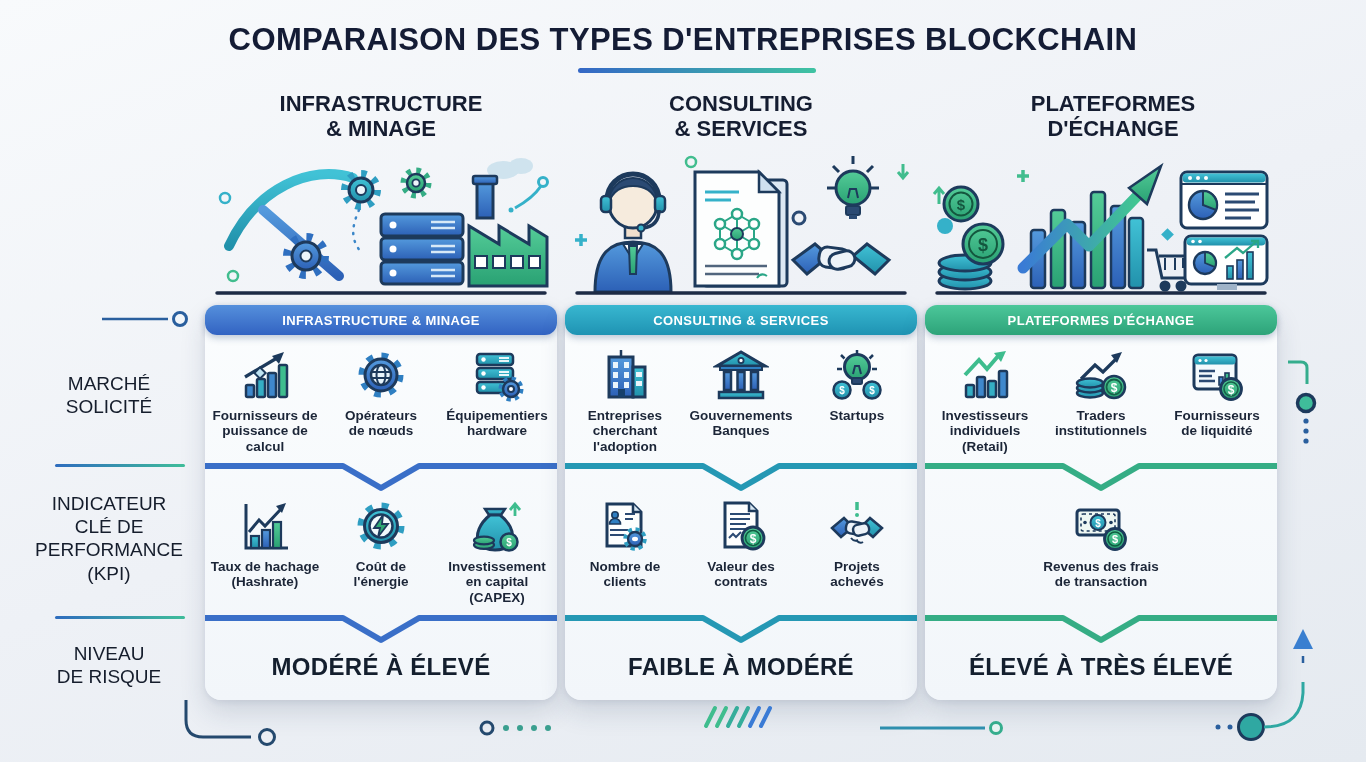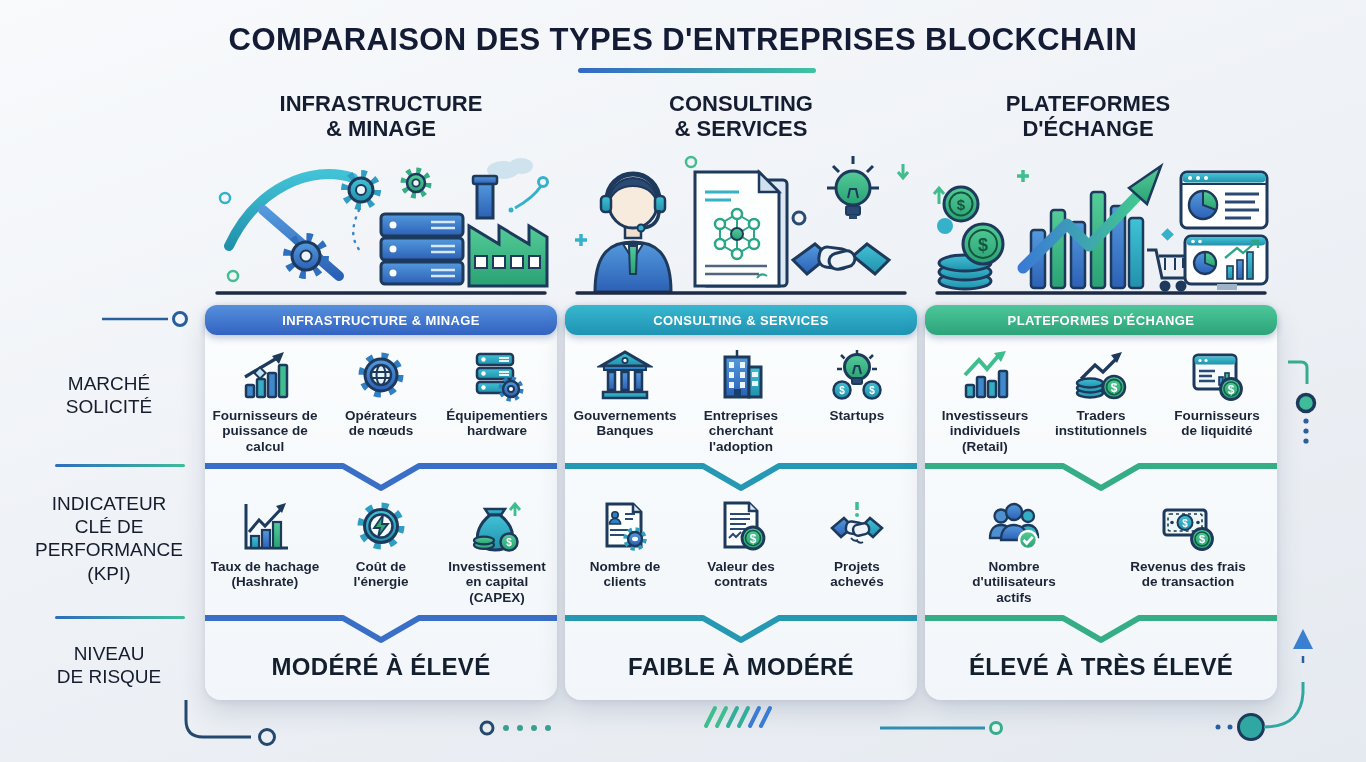--- a/index.html
+++ b/index.html
@@ -74,21 +74,21 @@
     </defs>
   </svg>
 
   <h1 class="page-title">COMPARAISON DES TYPES D'ENTREPRISES BLOCKCHAIN</h1>
   <div class="title-underline"></div>
 
   <div class="col-heading pre" style="left:205px">INFRASTRUCTURE
 &amp; MINAGE</div>
   <div class="col-heading pre" style="left:565px">CONSULTING
 &amp; SERVICES</div>
-  <div class="col-heading pre" style="left:912px">PLATEFORMES
+  <div class="col-heading pre" style="left:937px">PLATEFORMES
 D'ÉCHANGE</div>
 
   <div class="hero" style="left:205px">
     <svg width="340" height="150" viewBox="0 0 340 150">
       <g>
         <path d="M18,98 C45,40 100,16 142,30" stroke="url(#gTeal)" stroke-width="10" fill="none" stroke-linecap="round"></path>
         <line x1="52" y1="62" x2="128" y2="128" stroke="url(#gBlue)" stroke-width="10" stroke-linecap="round"></line>
       </g>
       <g>
         <circle cx="150" cy="42" r="16.5" fill="none" stroke="#2f9ec2" stroke-width="7" stroke-dasharray="5.5 7.4"></circle>
@@ -388,37 +388,20 @@
     </svg>
     <div class="risk">MODÉRÉ À ÉLEVÉ</div>
   </section>
 
   <section class="card card2" style="left:565px">
     <div class="card-header">CONSULTING &amp; SERVICES</div>
     <div class="row market">
       <div class="item">
         <div class="icon-box">
           <svg width="56" height="56" viewBox="0 0 56 56">
-            <polygon points="28,5 4,19 52,19" fill="url(#gTeal)" stroke="#1d3a5c" stroke-width="3"></polygon>
-            <circle cx="28" cy="13.5" r="2.6" fill="#fff" stroke="#1d3a5c" stroke-width="1.8"></circle>
-            <rect x="7" y="19" width="42" height="4" fill="#2f7fc2" stroke="#1d3a5c" stroke-width="2"></rect>
-            <g fill="url(#gBlue)" stroke="#1d3a5c" stroke-width="2.5">
-                <rect x="11" y="25" width="7" height="18"></rect>
-                <rect x="24.5" y="25" width="7" height="18"></rect>
-                <rect x="38" y="25" width="7" height="18"></rect>
-              </g>
-            <rect x="6" y="45" width="44" height="6" fill="url(#gTeal)" stroke="#1d3a5c" stroke-width="2.5"></rect>
-          </svg>
-        </div>
-        <div class="item-label pre">Gouvernements
-Banques</div>
-      </div>
-      <div class="item">
-        <div class="icon-box">
-          <svg width="56" height="56" viewBox="0 0 56 56">
             <line x1="24" y1="3" x2="24" y2="10" stroke="#1d3a5c" stroke-width="2.5"></line>
             <rect x="12" y="10" width="24" height="40" fill="url(#gBlue)" stroke="#1d3a5c" stroke-width="3"></rect>
             <rect x="36" y="20" width="12" height="30" fill="url(#gTeal)" stroke="#1d3a5c" stroke-width="3"></rect>
             <g fill="#eaf5fc">
                 <rect x="16" y="15" width="5" height="6"></rect>
                 <rect x="27" y="15" width="5" height="6"></rect>
                 <rect x="16" y="25" width="5" height="6"></rect>
                 <rect x="27" y="25" width="5" height="6"></rect>
                 <rect x="16" y="35" width="5" height="6"></rect>
                 <rect x="27" y="35" width="5" height="6"></rect>
@@ -427,20 +410,37 @@
               </g>
             <rect x="21" y="42" width="7" height="8" fill="#17406b"></rect>
           </svg>
         </div>
         <div class="item-label pre">Entreprises
 cherchant l'adoption</div>
       </div>
       <div class="item">
         <div class="icon-box">
           <svg width="56" height="56" viewBox="0 0 56 56">
+            <polygon points="28,5 4,19 52,19" fill="url(#gTeal)" stroke="#1d3a5c" stroke-width="3"></polygon>
+            <circle cx="28" cy="13.5" r="2.6" fill="#fff" stroke="#1d3a5c" stroke-width="1.8"></circle>
+            <rect x="7" y="19" width="42" height="4" fill="#2f7fc2" stroke="#1d3a5c" stroke-width="2"></rect>
+            <g fill="url(#gBlue)" stroke="#1d3a5c" stroke-width="2.5">
+                <rect x="11" y="25" width="7" height="18"></rect>
+                <rect x="24.5" y="25" width="7" height="18"></rect>
+                <rect x="38" y="25" width="7" height="18"></rect>
+              </g>
+            <rect x="6" y="45" width="44" height="6" fill="url(#gTeal)" stroke="#1d3a5c" stroke-width="2.5"></rect>
+          </svg>
+        </div>
+        <div class="item-label pre">Gouvernements
+Banques</div>
+      </div>
+      <div class="item">
+        <div class="icon-box">
+          <svg width="56" height="56" viewBox="0 0 56 56">
             <path d="M28,3 v5 M12,8 l3.5,3.5 M44,8 l-3.5,3.5 M8,22 h5 M43,22 h5" fill="none" stroke="#1d3a5c" stroke-width="2.5"></path>
             <circle cx="28" cy="20" r="12.5" fill="url(#gGreen)" stroke="#1d3a5c" stroke-width="3"></circle>
             <path d="M24,27 l2,-8 h4 l2,8" fill="none" stroke="#1d3a5c" stroke-width="2"></path>
             <rect x="23" y="31" width="10" height="6" rx="1.5" fill="#2b4a73" stroke="#1d3a5c" stroke-width="2"></rect>
             <circle cx="13" cy="43" r="8.5" fill="url(#gTeal)" stroke="#1d3a5c" stroke-width="2.5"></circle>
             <circle cx="43" cy="43" r="8.5" fill="url(#gTeal)" stroke="#1d3a5c" stroke-width="2.5"></circle>
             <text x="13" y="47" text-anchor="middle" font-size="10" font-weight="bold" fill="#fff">$</text>
             <text x="43" y="47" text-anchor="middle" font-size="10" font-weight="bold" fill="#fff">$</text>
           </svg>
         </div>
@@ -557,39 +557,20 @@
           </svg>
         </div>
         <div class="item-label pre">Fournisseurs
 de liquidité</div>
       </div>
     </div>
     <svg class="chev pos1" viewBox="0 0 352 30">
       <polyline points="0,4 138,4 176,26 214,4 352,4" fill="none" stroke="#35ad85" stroke-width="6" stroke-linejoin="round"></polyline>
     </svg>
     <div class="row kpi">
-      <div class="item">
-        <div class="icon-box">
-          <svg width="56" height="56" viewBox="0 0 56 56">
-            <g stroke="#1d3a5c" stroke-width="2.3">
-                <circle cx="15" cy="18" r="6.5" fill="#4e90d0"></circle>
-                <path d="M4,40 c0,-9 5,-13 11,-13 c6,0 11,4 11,13 z" fill="#4e90d0"></path>
-                <circle cx="42" cy="18" r="6" fill="#35aec4"></circle>
-                <path d="M32,39 c0,-8 4.5,-12 10,-12 c5.5,0 10,4 10,12 z" fill="#35aec4"></path>
-                <circle cx="28" cy="14" r="8" fill="url(#gBlue)"></circle>
-                <path d="M15,42 c0,-11 6,-15 13,-15 c7,0 13,4 13,15 z" fill="url(#gBlue)"></path>
-              </g>
-            <circle cx="42" cy="42" r="9" fill="url(#gGreen)" stroke="#fff" stroke-width="2.5"></circle>
-            <path d="M37.5,42 l3.2,3.4 l6,-6.5" fill="none" stroke="#fff" stroke-width="2.8"></path>
-          </svg>
-        </div>
-        <div class="item-label pre">Nombre
-d'utilisateurs
-actifs</div>
-      </div>
       <div class="item">
         <div class="icon-box">
           <svg width="56" height="56" viewBox="0 0 56 56">
             <rect x="4" y="12" width="42" height="25" rx="3" fill="#eef7f3" stroke="#1d3a5c" stroke-width="3"></rect>
             <rect x="8" y="16" width="34" height="17" rx="2" fill="none" stroke="#1d3a5c" stroke-width="1.6" stroke-dasharray="3 3"></rect>
             <circle cx="25" cy="24.5" r="7.5" fill="url(#gTeal)" stroke="#1d3a5c" stroke-width="2"></circle>
             <text x="25" y="28.5" text-anchor="middle" font-size="10" font-weight="bold" fill="#fff">$</text>
             <circle cx="12" cy="24.5" r="1.8" fill="#1d3a5c"></circle>
               <circle cx="38" cy="24.5" r="1.8" fill="#1d3a5c"></circle>
             <circle cx="42" cy="41" r="10.5" fill="url(#gGreen)" stroke="#1d3a5c" stroke-width="2.8"></circle>

